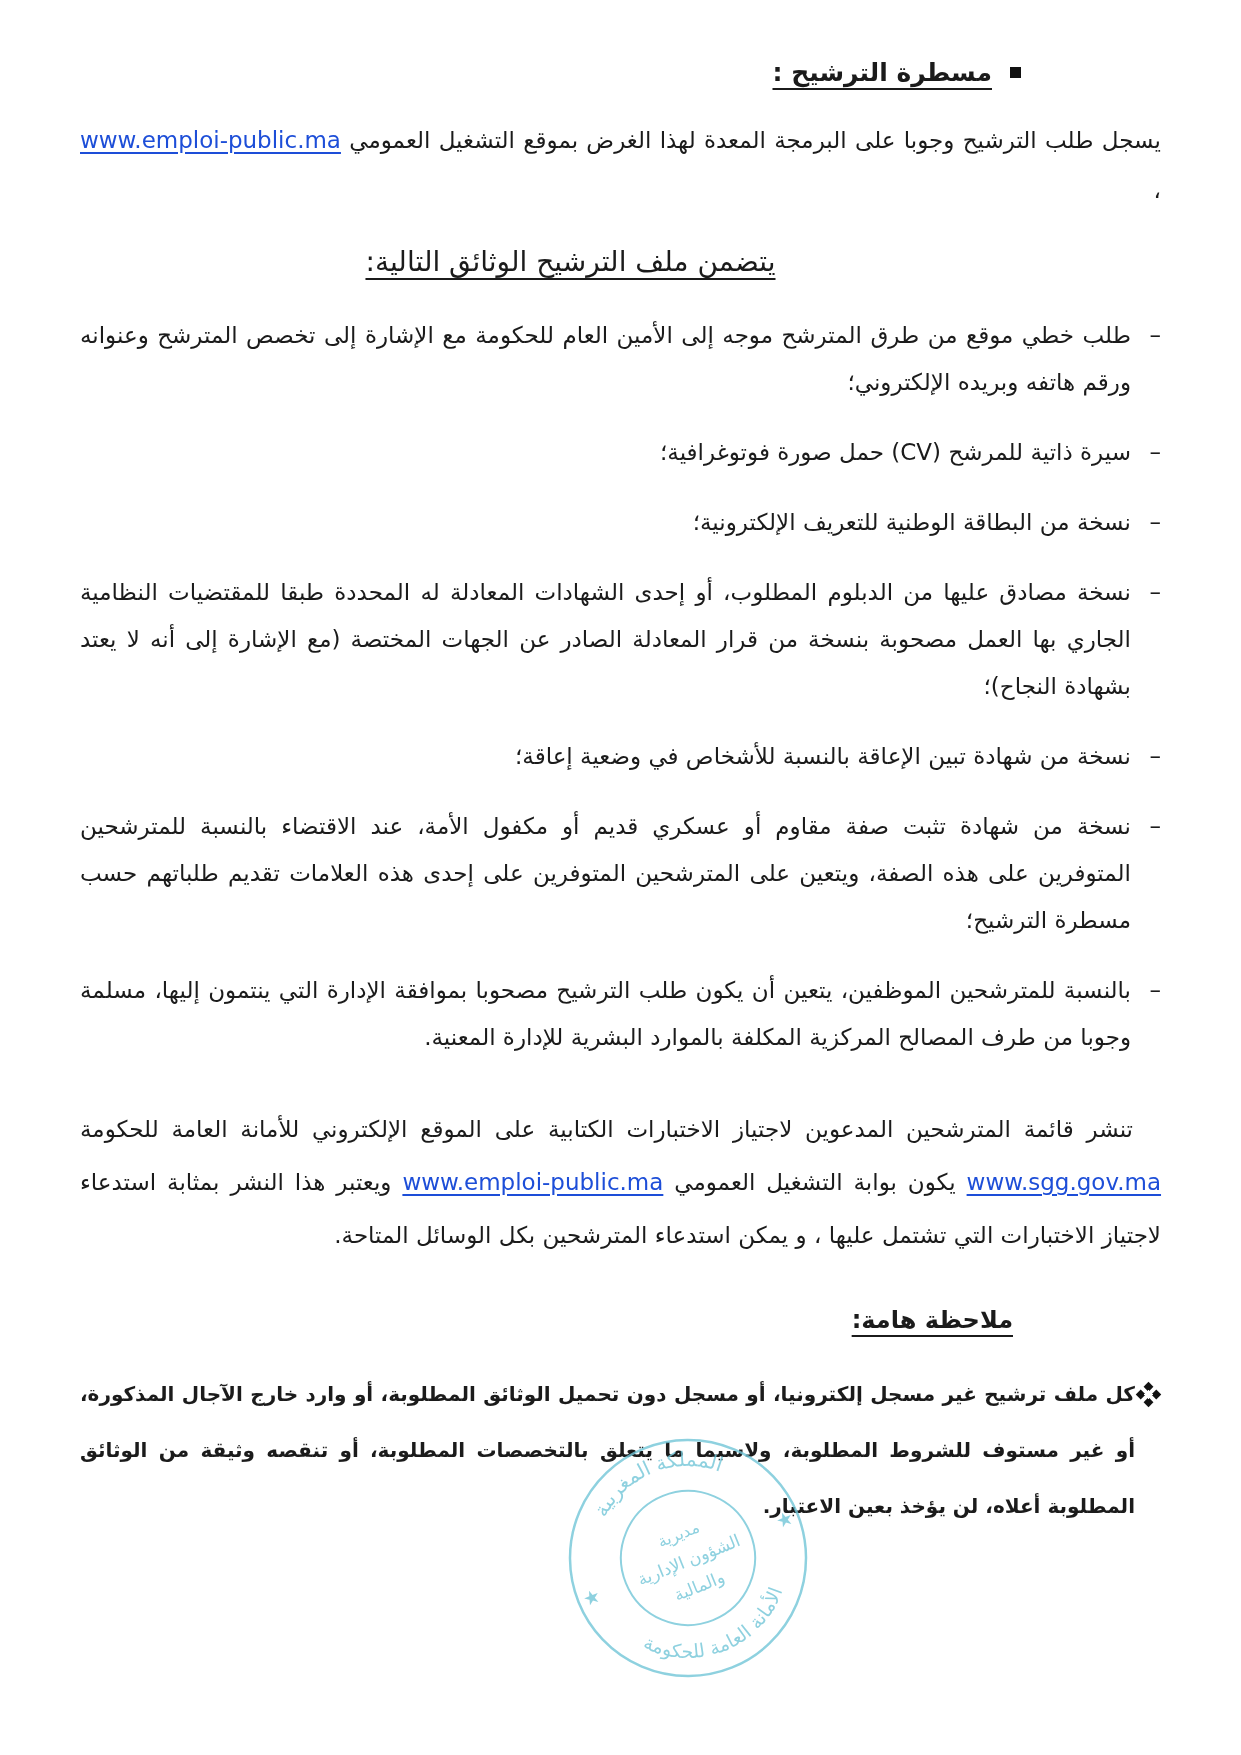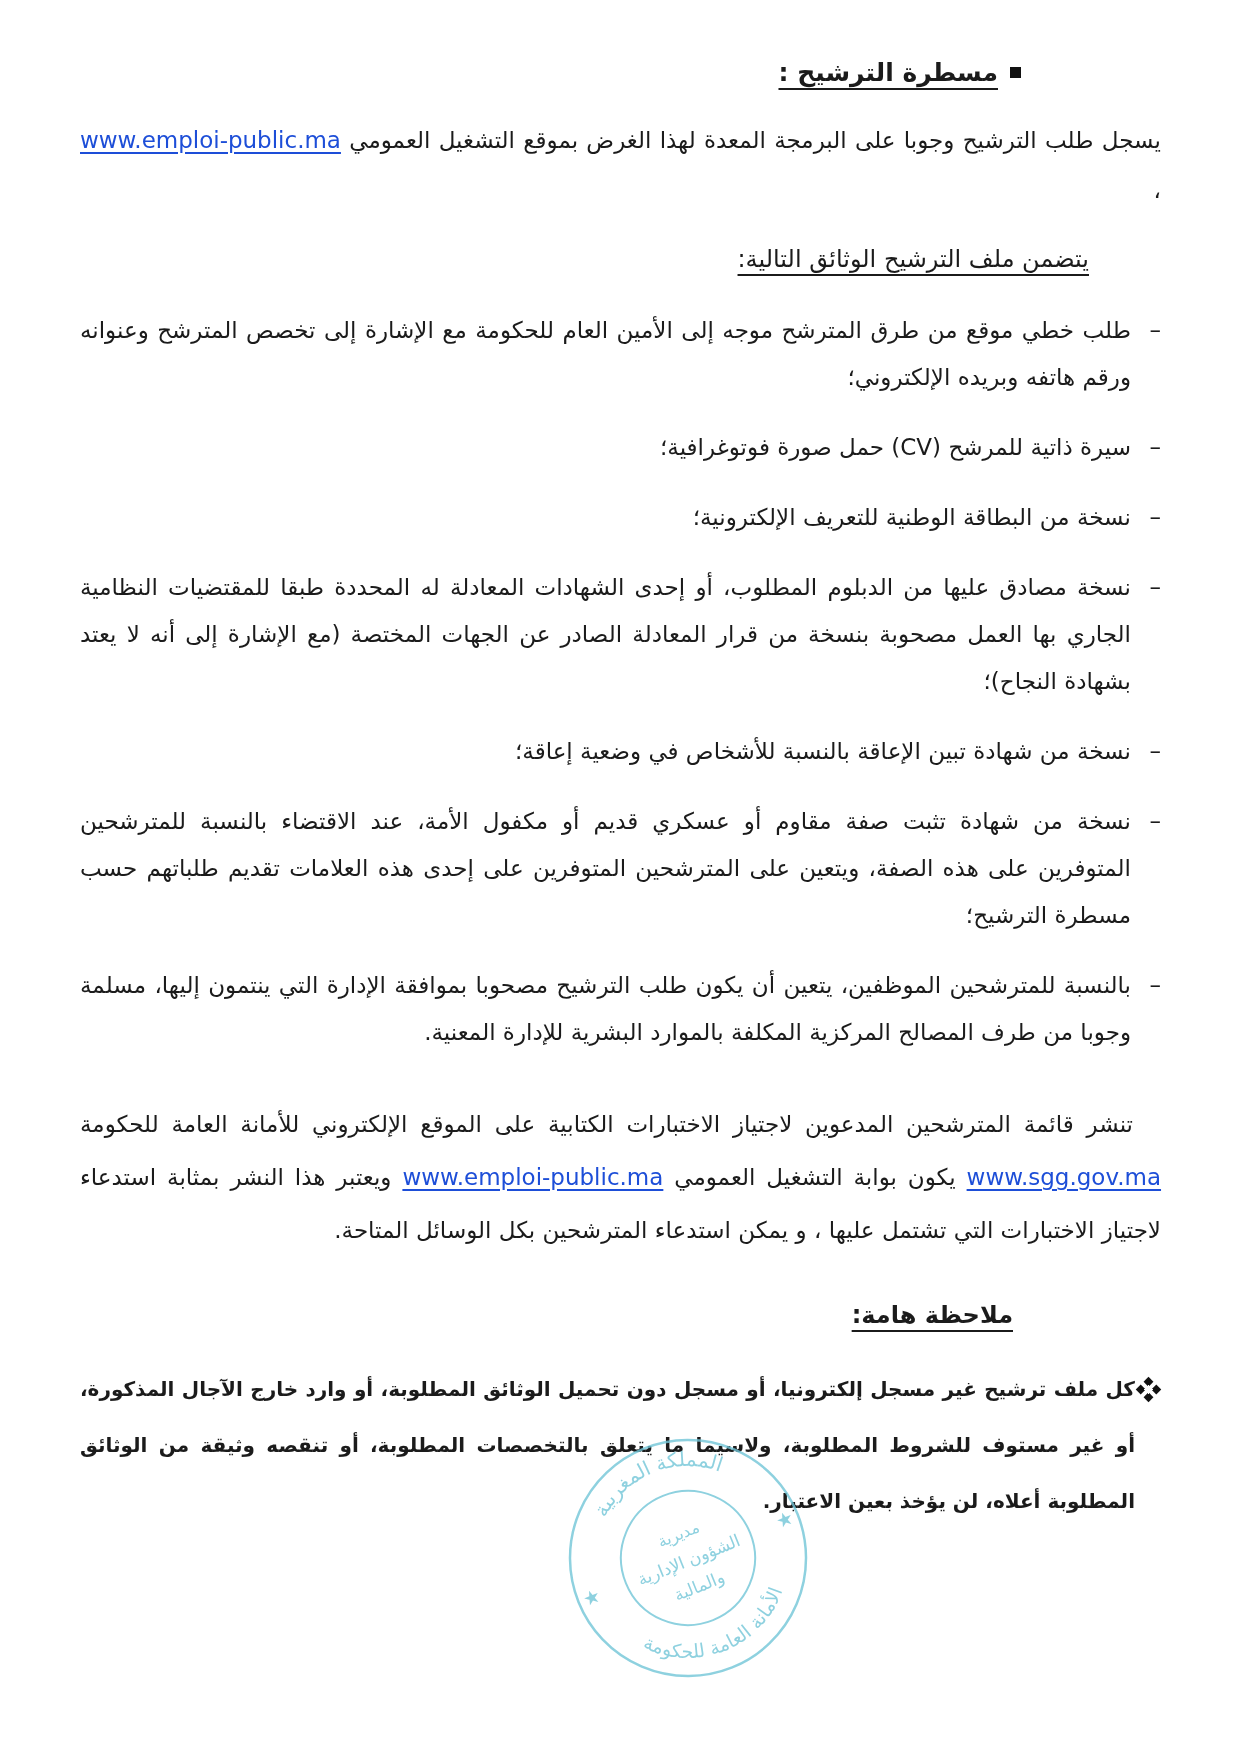--- a/index.html
+++ b/index.html
@@ -3,29 +3,29 @@
 <meta charset="utf-8">
 <style>
   html,body{margin:0;padding:0;background:#e8e8e8;}
   .page{
     width:1241px;height:1755px;background:#ffffff;position:relative;
     direction:rtl;box-sizing:border-box;padding:58px 80px 0 80px;
     font-family:"DejaVu Sans",sans-serif;color:#1b1b1b;overflow:hidden;
     margin:0 auto;
   }
   
-  .main-heading-row{display:flex;align-items:center;gap:12px;margin-right:140px;}
+  .main-heading-row{display:flex;align-items:center;gap:18px;margin-right:140px;}
   .sq-bullet{width:11px;height:11px;background:#111;flex:0 0 auto;}
   .main-heading{
     font-size:25px;font-weight:bold;
     text-decoration:underline;text-decoration-thickness:2px;text-underline-offset:7px;
   }
   .sub-heading{
-    margin:30px 72px 0 0;font-size:24px;
-    text-decoration:underline;text-decoration-thickness:1.5px;text-underline-offset:7px;
+    margin:30px 100px 0 0;font-size:28px;
+    text-decoration:underline;text-decoration-thickness:1.5px;text-underline-offset:7px;text-align:center;
   }
   .note-heading{
     margin:44px 148px 0 0;font-size:24px;font-weight:bold;
     text-decoration:underline;text-decoration-thickness:2px;text-underline-offset:7px;
   }
   
   .intro{margin-top:28px;font-size:23px;line-height:50px;}
   .intro .l1{text-align:justify;text-align-last:justify;}
   .intro .l2{text-align:right;}
   .date-strong{font-weight:bold;margin:0 14px;word-spacing:10px;}

